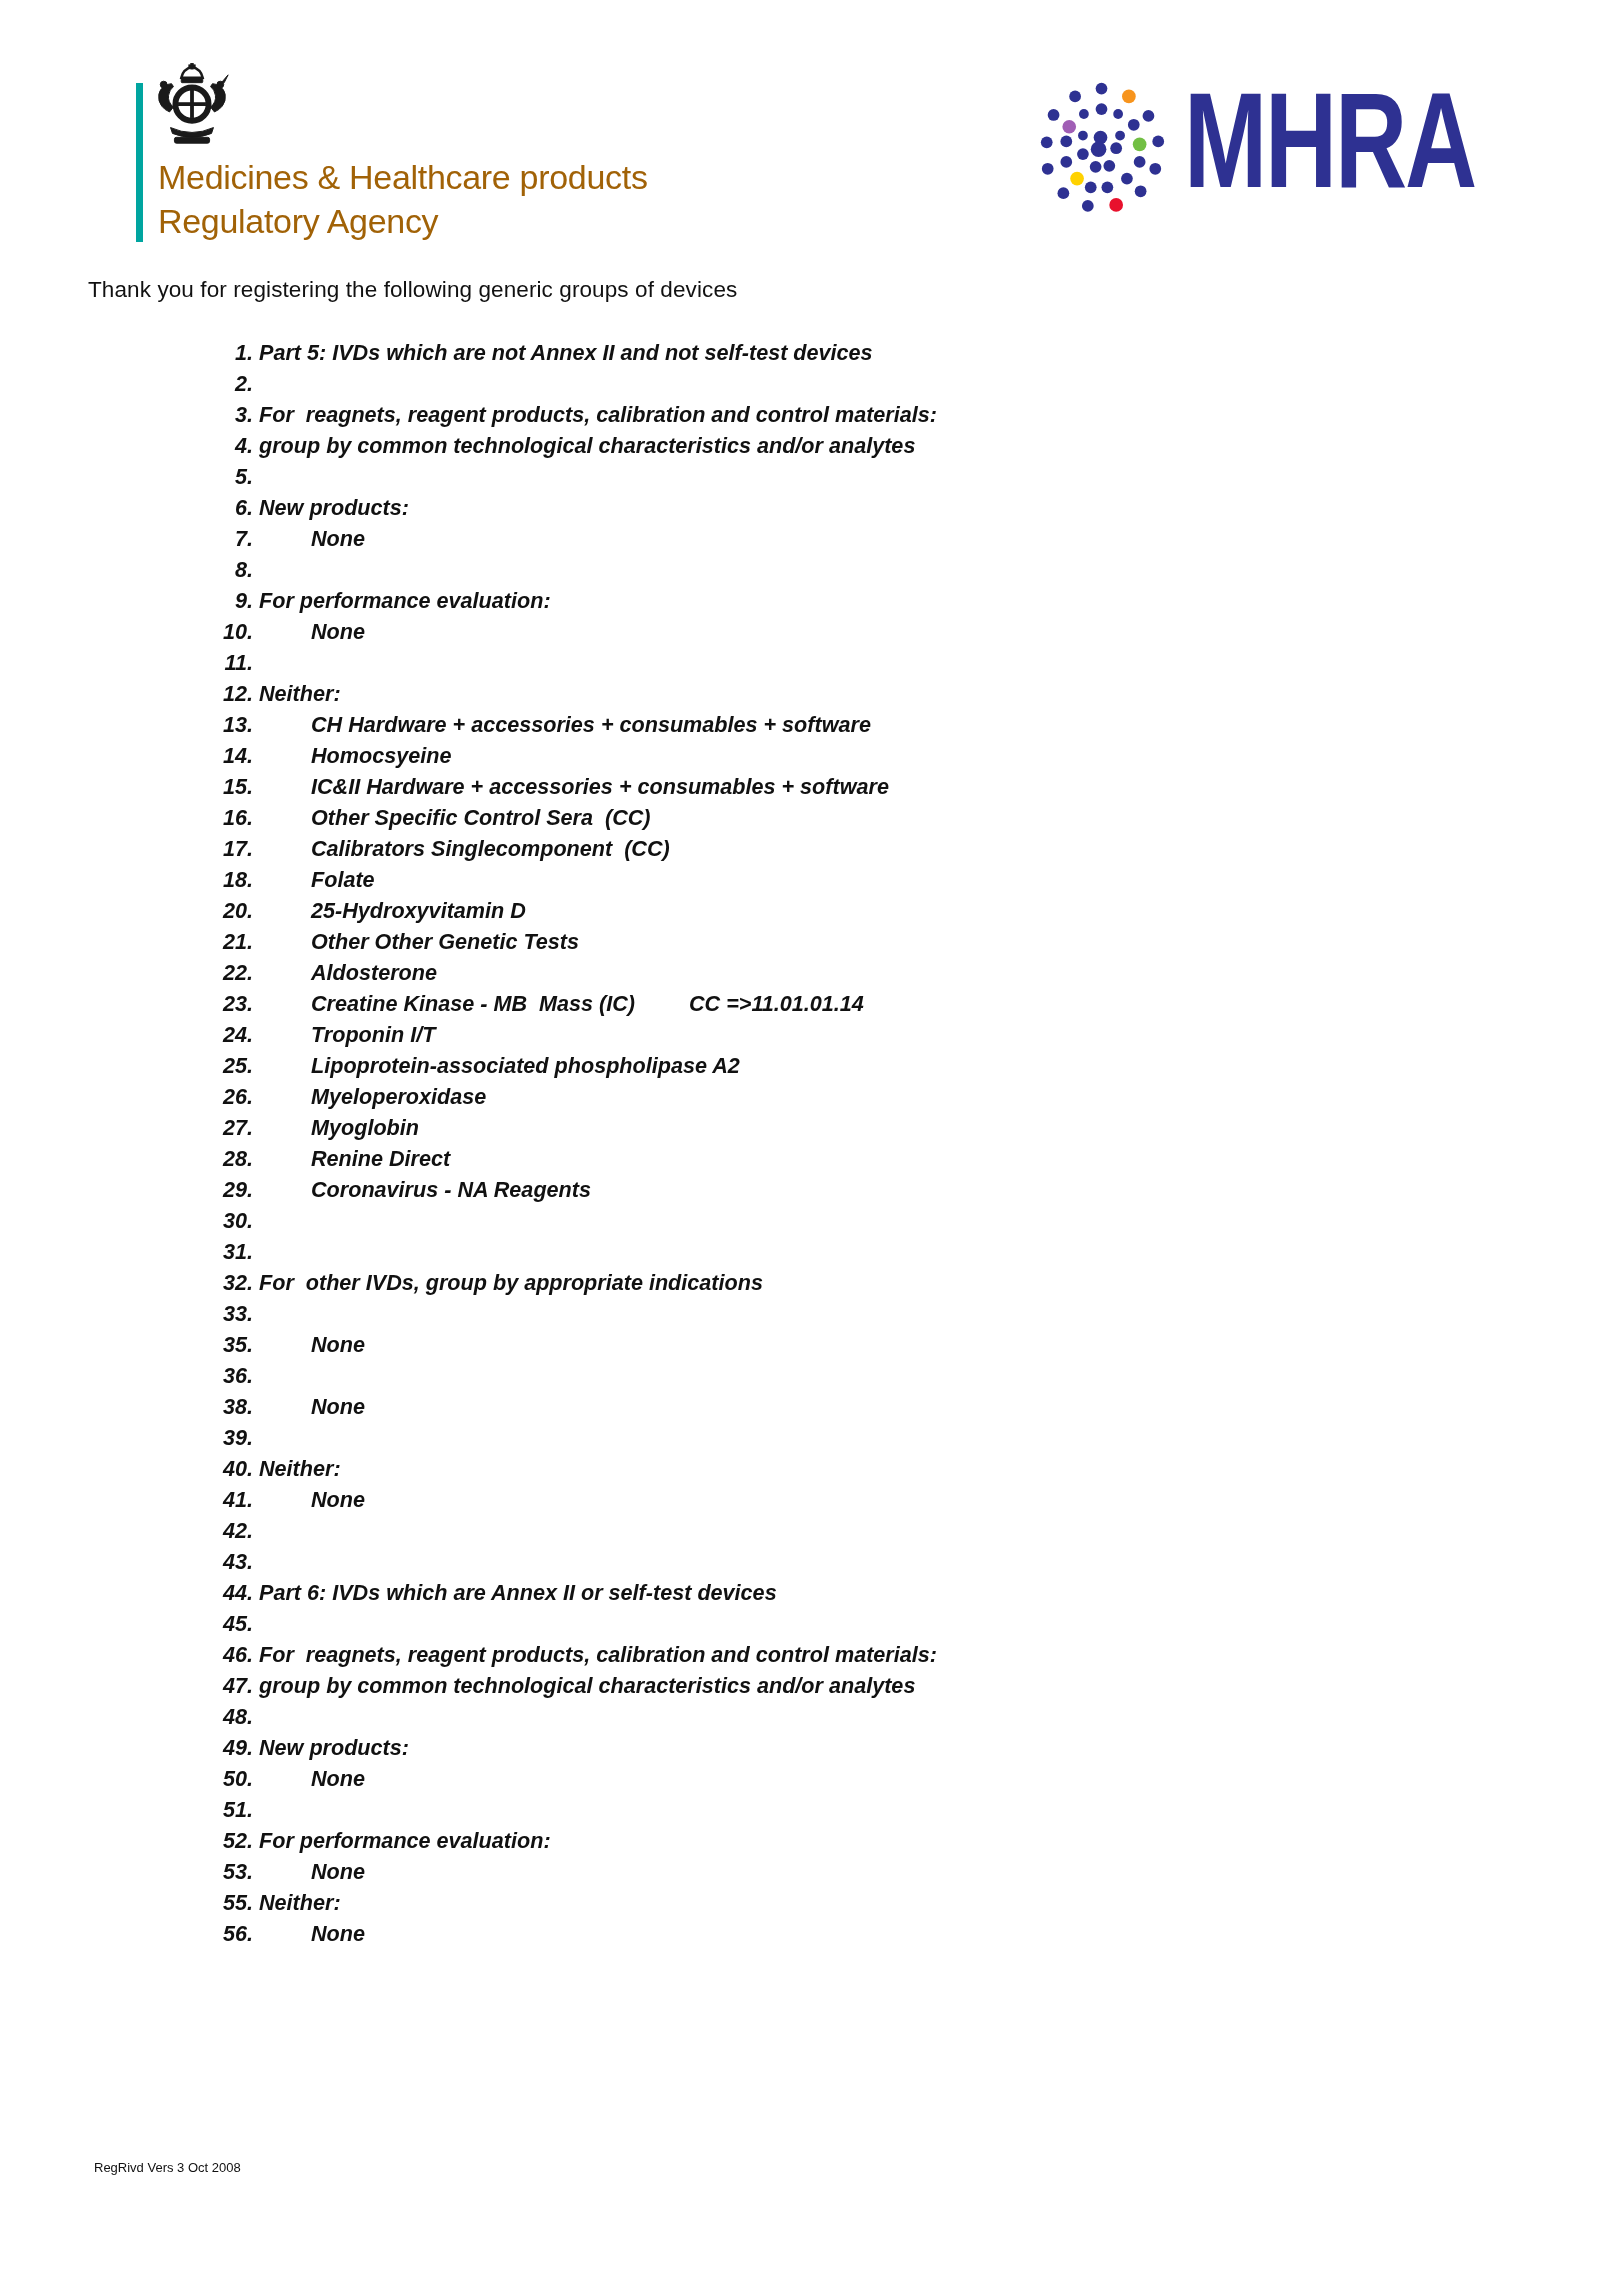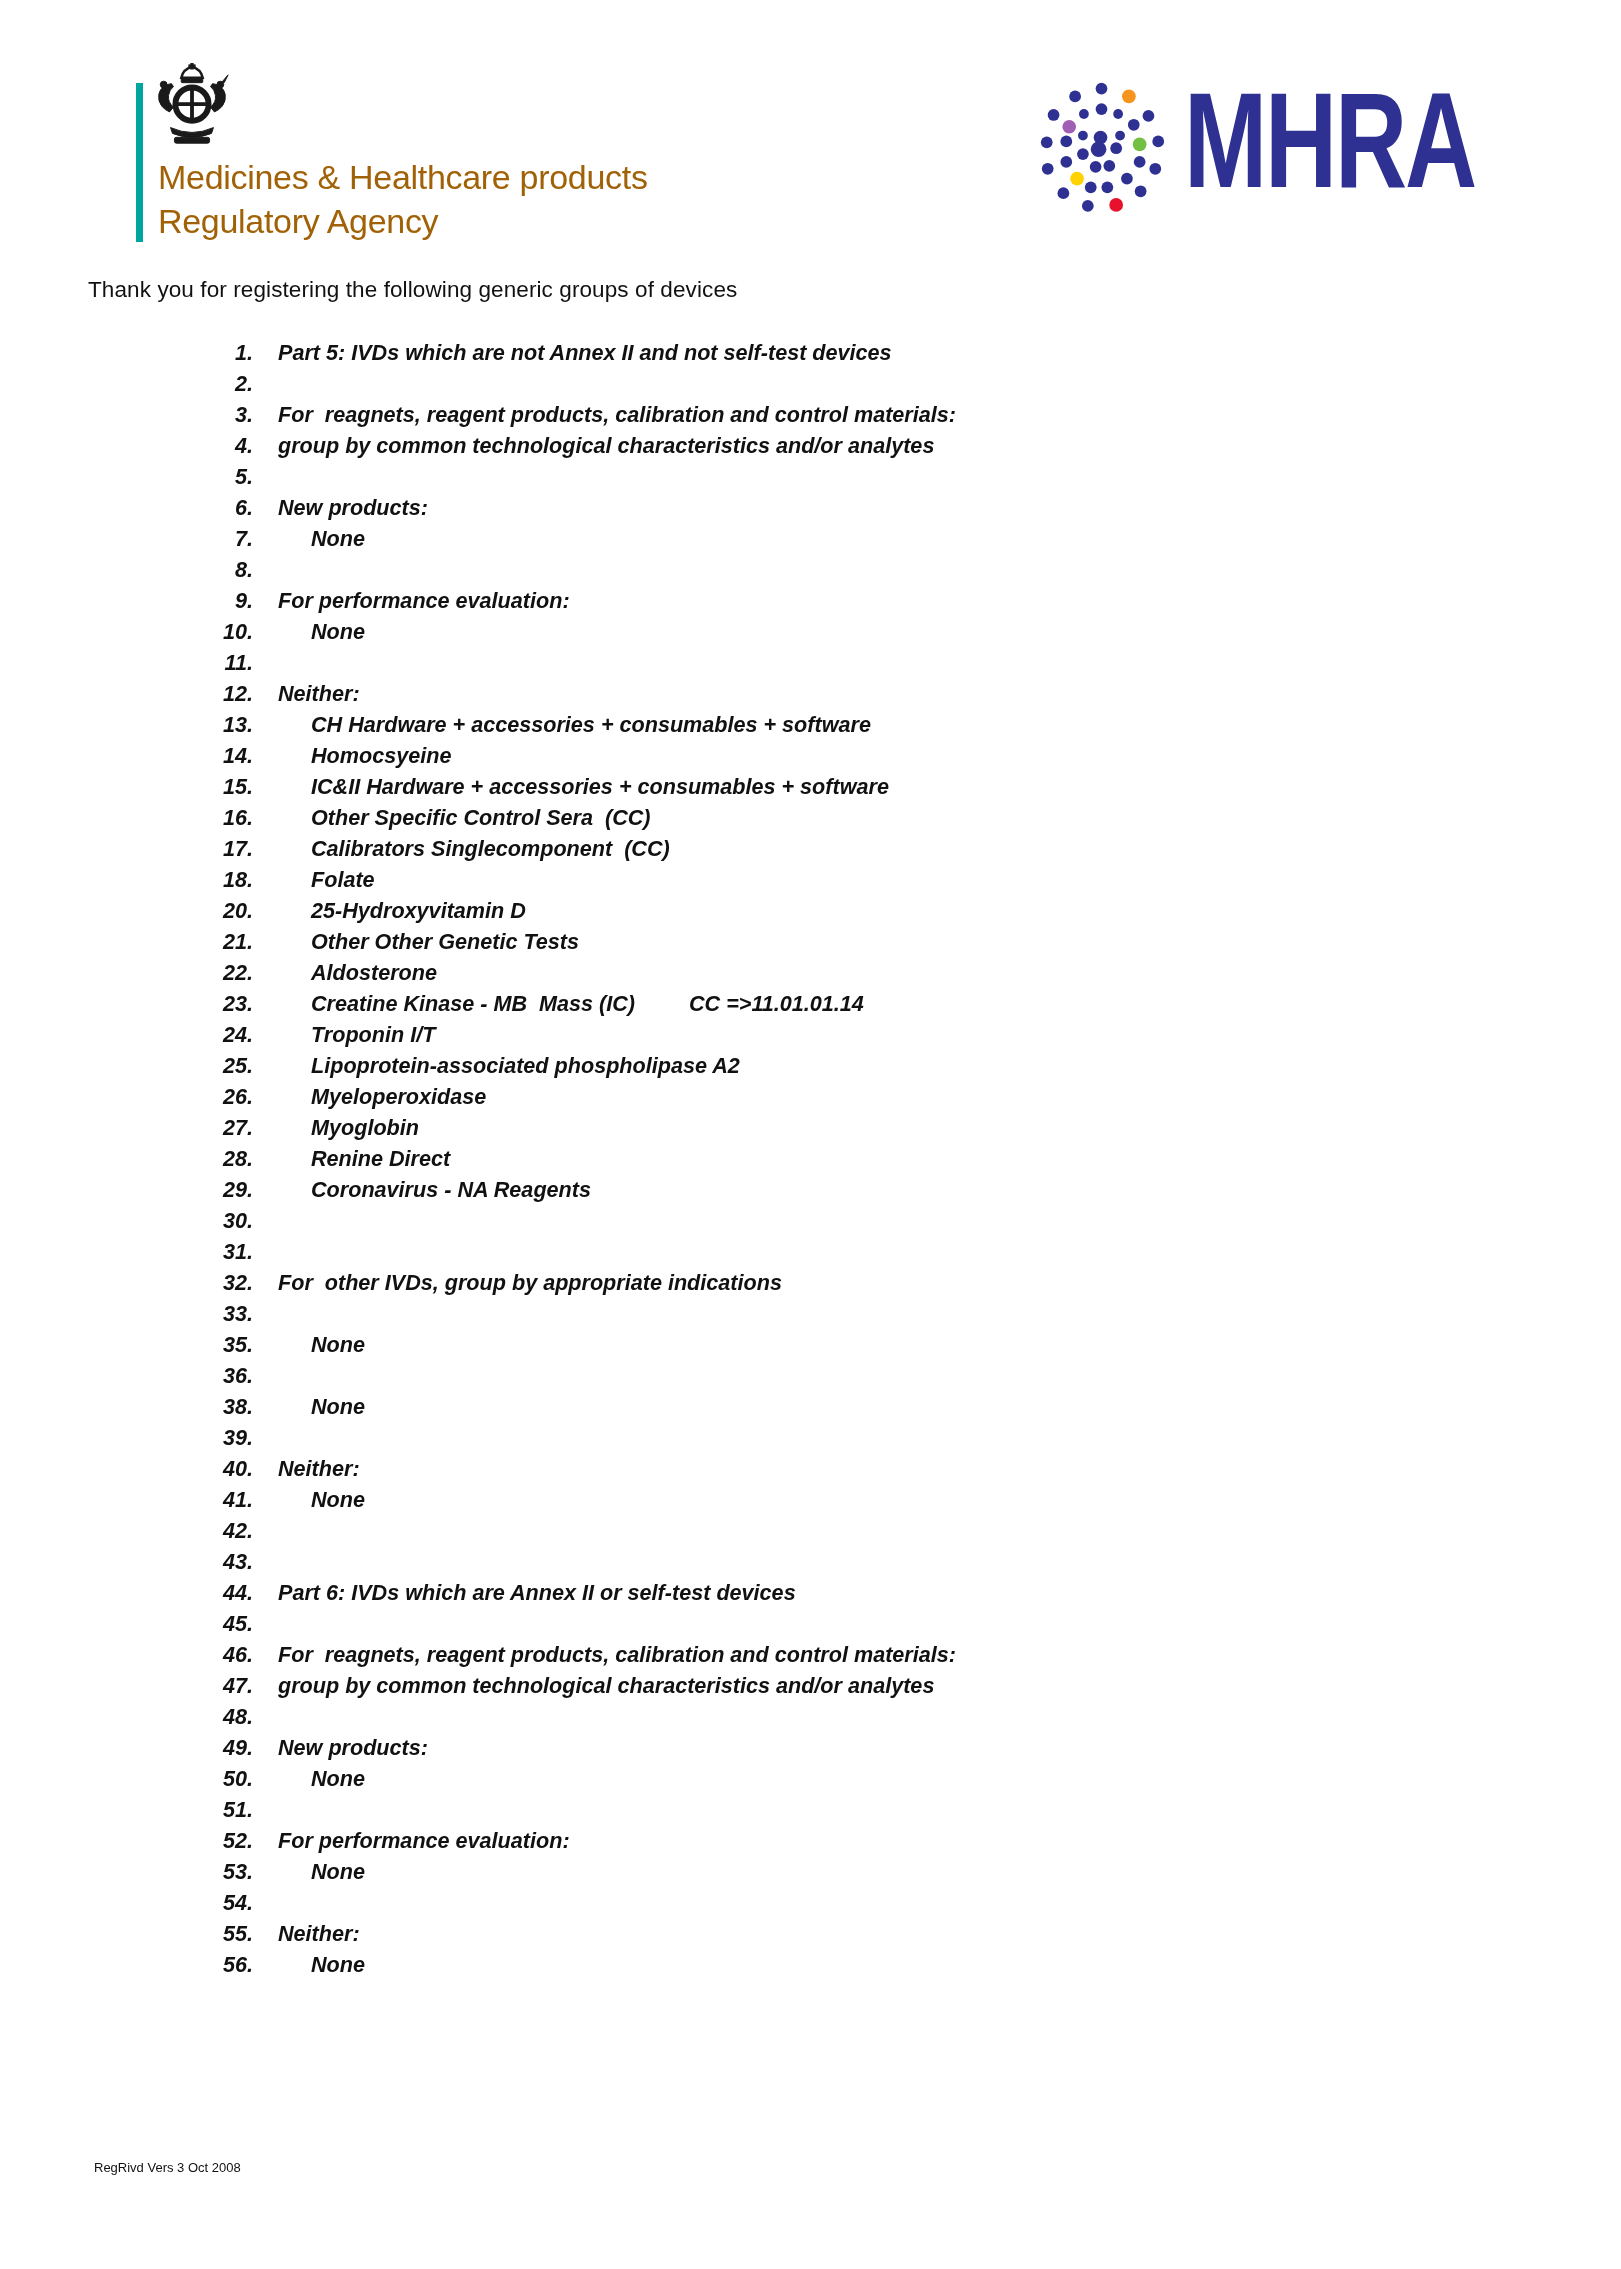--- a/index.html
+++ b/index.html
@@ -35,21 +35,21 @@
     position:absolute;left:88px;top:277px;margin:0;
     font-size:22.5px;letter-spacing:0.1px;
   }
   .list{position:absolute;left:0;top:337px;width:1621px;}
   .row{height:31px;line-height:31px;white-space:pre;}
   .num{
     display:inline-block;margin-left:200px;width:53px;text-align:right;
     font-weight:bold;font-style:italic;font-size:21.6px;
   }
   .txt{font-weight:bold;font-style:italic;font-size:21.6px;white-space:pre;}
-  .lvl1{margin-left:25px;}
+  .lvl1{margin-left:6px;}
   .lvl2{margin-left:58px;}
   .footer{
     position:absolute;left:94px;top:2160px;
     font-size:13px;
     text-align:center;
   }
 </style>
 </head>
 <body>
 
@@ -167,20 +167,19 @@
       <div class="row"><span class="num">44.</span><span class="txt lvl1">Part 6: IVDs which are Annex II or self-test devices</span></div>
       <div class="row"><span class="num">45.</span><span class="txt lvl1"></span></div>
       <div class="row"><span class="num">46.</span><span class="txt lvl1">For  reagnets, reagent products, calibration and control materials:</span></div>
       <div class="row"><span class="num">47.</span><span class="txt lvl1">group by common technological characteristics and/or analytes</span></div>
       <div class="row"><span class="num">48.</span><span class="txt lvl1"></span></div>
       <div class="row"><span class="num">49.</span><span class="txt lvl1">New products:</span></div>
       <div class="row"><span class="num">50.</span><span class="txt lvl2">None</span></div>
       <div class="row"><span class="num">51.</span><span class="txt lvl1"></span></div>
       <div class="row"><span class="num">52.</span><span class="txt lvl1">For performance evaluation:</span></div>
       <div class="row"><span class="num">53.</span><span class="txt lvl2">None</span></div>
-      <div class="row"><span class="num">54.</span><span class="txt lvl1"></span></div>
       <div class="row"><span class="num">55.</span><span class="txt lvl1">Neither:</span></div>
       <div class="row"><span class="num">56.</span><span class="txt lvl2">None</span></div>
     </div>
 
   <div class="footer">RegRivd Vers 3 Oct 2008</div>
 </div>
 
 
 </body></html>

